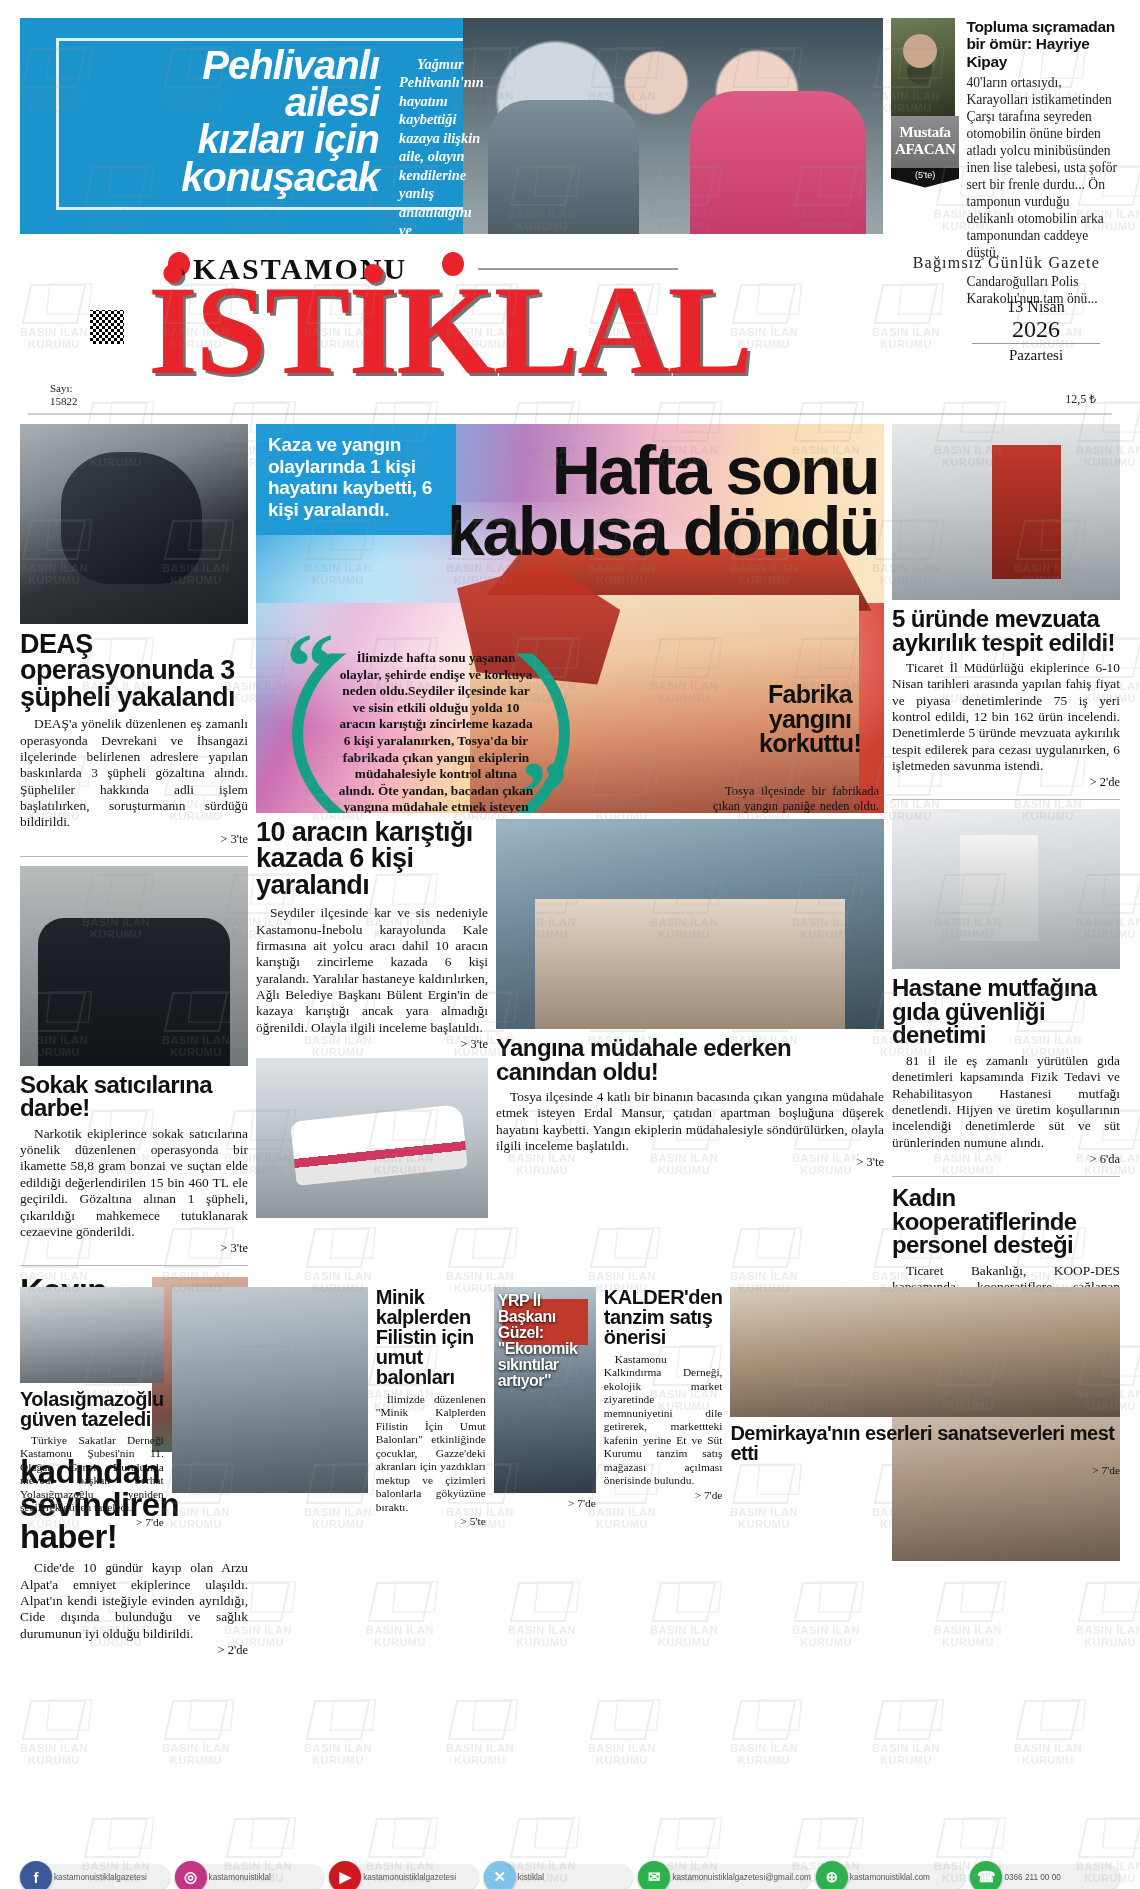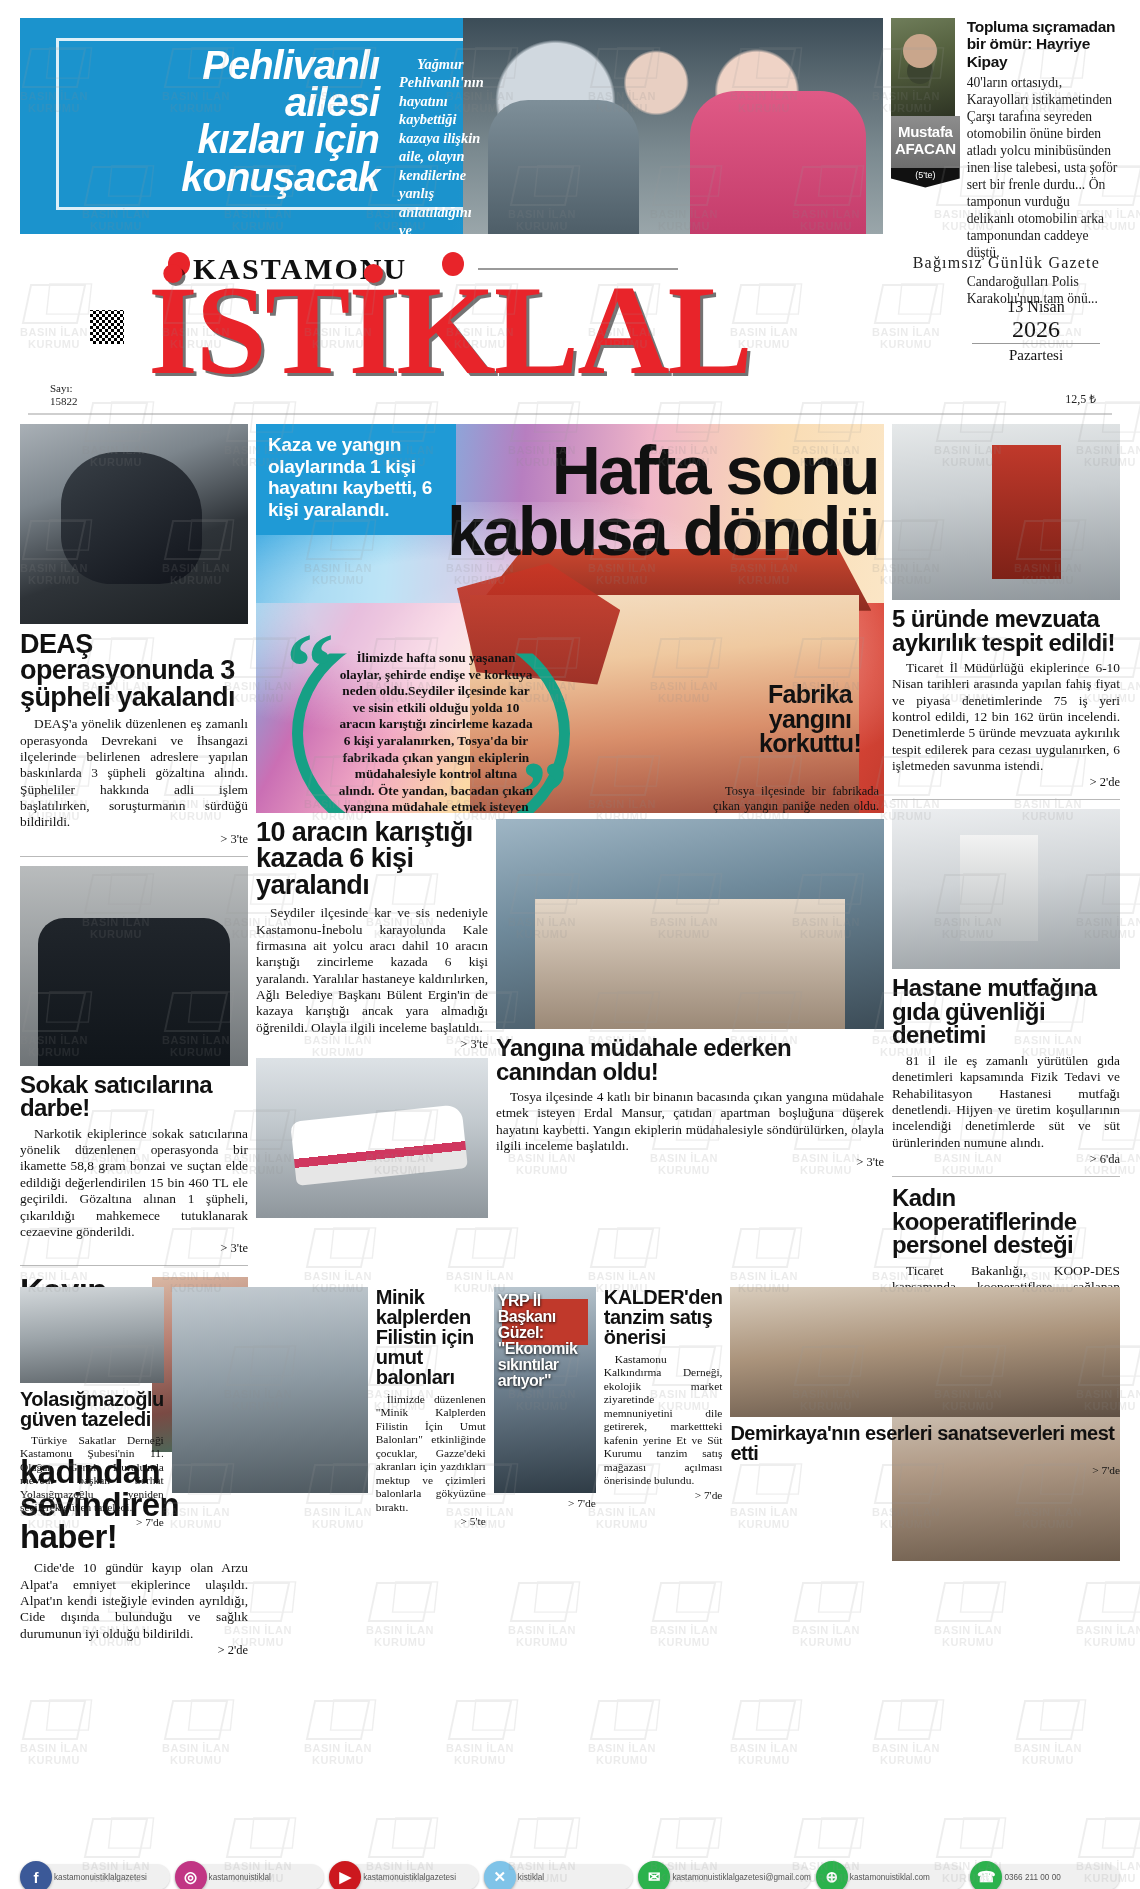--- a/index.html
+++ b/index.html
@@ -89,21 +89,21 @@
     background: linear-gradient(165deg,#6f7d5a 0%, #55613f 40%, #2e3424 100%);
     position: relative; overflow: hidden;
   }
   .col-photo:after{
     content:""; position:absolute; left:12px; top:16px; width:34px; height:34px;
     border-radius:50%; background:#c9a68c; box-shadow: 0 20px 0 -4px #3c4430;
   }
   .col-name {
     background: linear-gradient(180deg,#8d8d8d,#6d6d6d);
     color: #fff; padding: 8px 4px 10px; text-align: center;
-    font-family: Liberation Sans, sans-serif; font-weight: bold;
+    font-family: Liberation Serif, serif; font-weight: bold;
     font-size: 15px; line-height: 1.12; letter-spacing: -.3px;
   }
   .col-page {
     background: #111; color: #fff; font-size: 9px; text-align: center;
     font-family: "Liberation Sans", sans-serif;
     padding: 2px 0 4px;
     clip-path: polygon(0 0,100% 0,100% 55%,50% 100%,0 55%);
     height: 20px;
   }
   .col-body { flex: 1; padding-right: 2px; }

